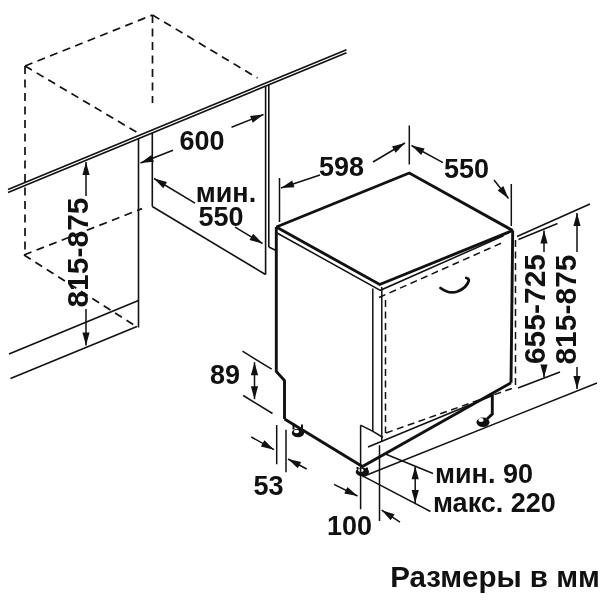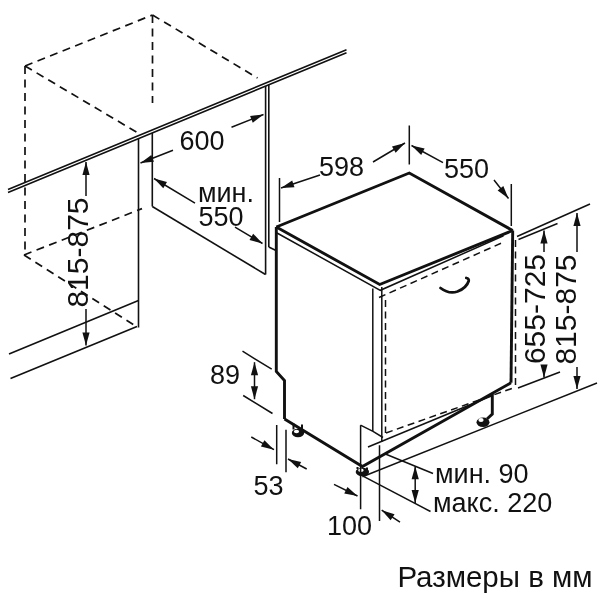--- a/index.html
+++ b/index.html
@@ -1,16 +1,16 @@
 <!DOCTYPE html>
 <html><head>
 <meta charset="utf-8">
 <style>
   html,body{margin:0;padding:0;background:#fff;}
-  #page{width:600px;height:600px;position:relative;background:#ffffff;overflow:hidden;}
+  #page{width:600px;height:600px;position:relative;background:#ffffff;overflow:hidden;font-weight:bold;}
   svg{position:absolute;top:0;left:0;transform:translateZ(0);}
   text{font-family:"Liberation Sans",sans-serif;fill:#111;}
 </style>
 </head>
 <body>
 <div id="page">
 <svg width="600" height="600" viewBox="0 0 600 600">
   <g stroke="#111" stroke-width="1.6" fill="none" stroke-linecap="butt">
 
     <path d="M8,189.5 L346.5,49.8 M8,192.5 L346.5,52.8"></path>

